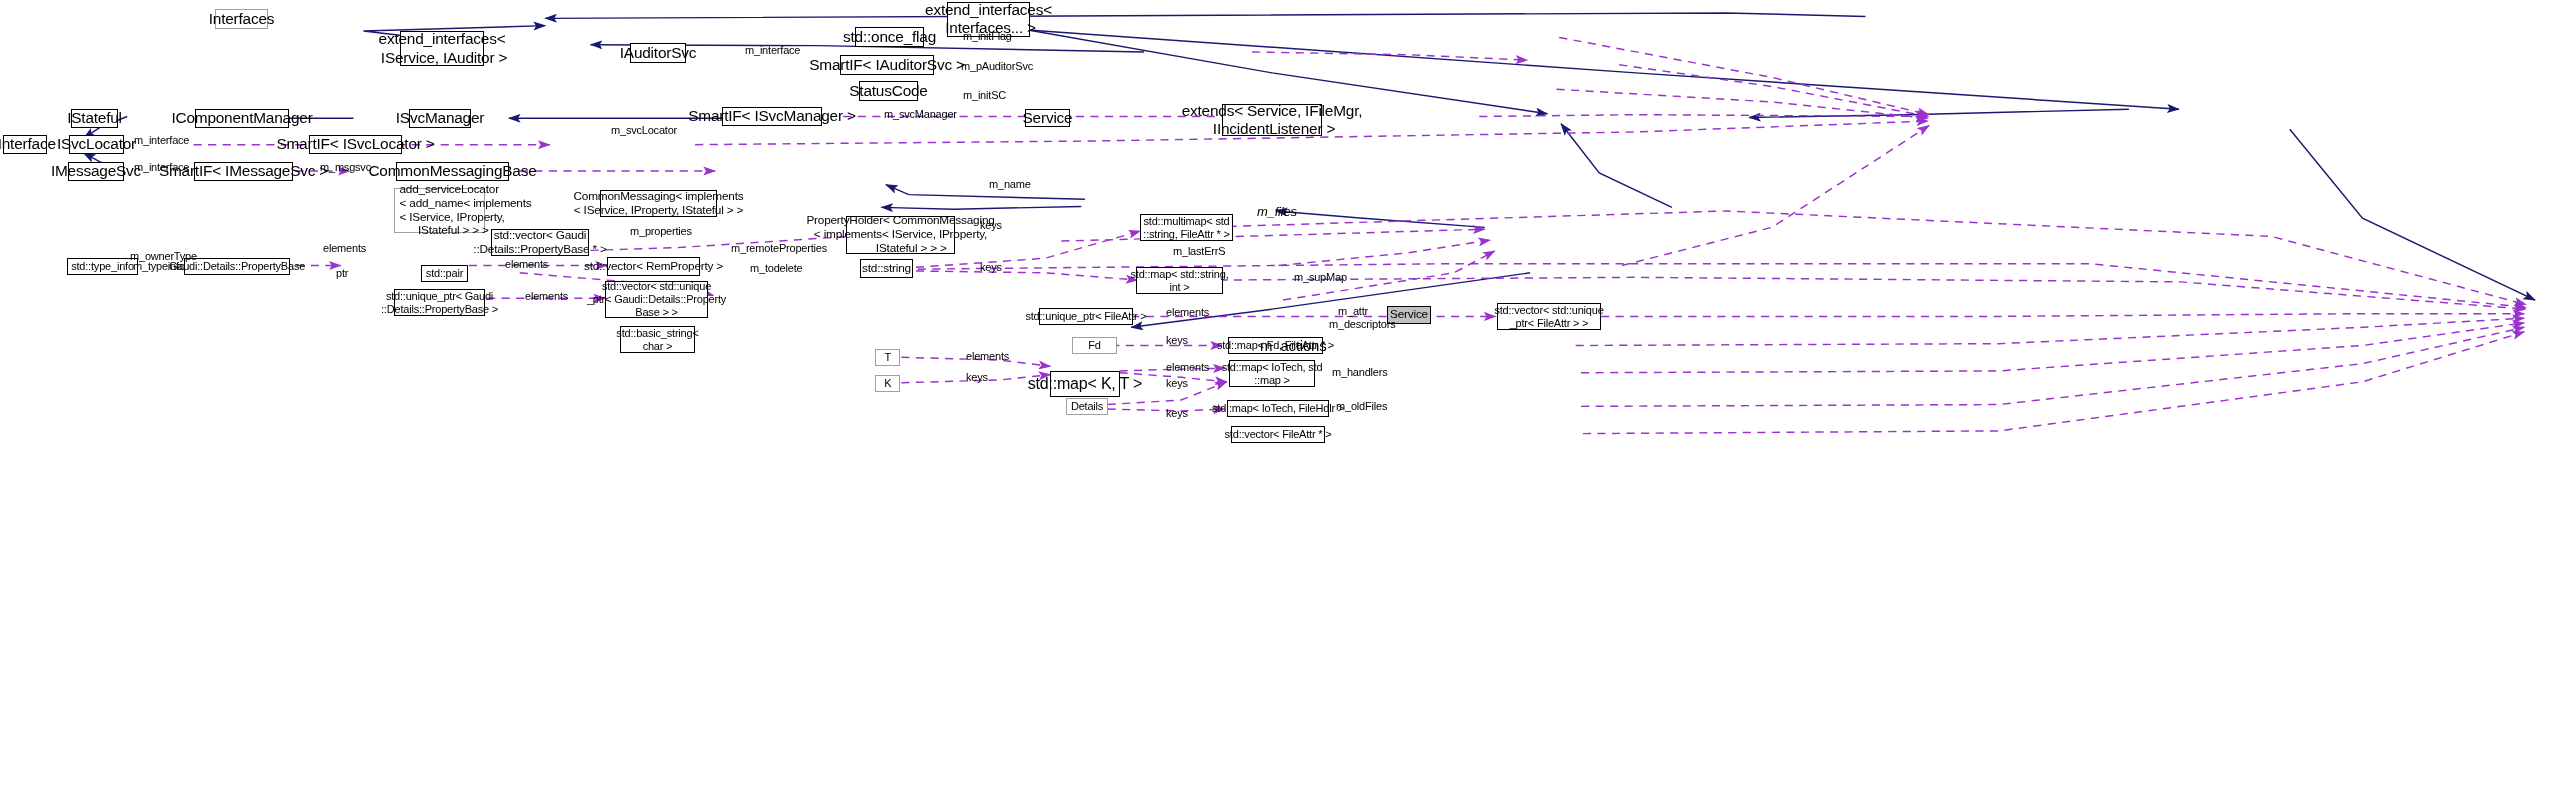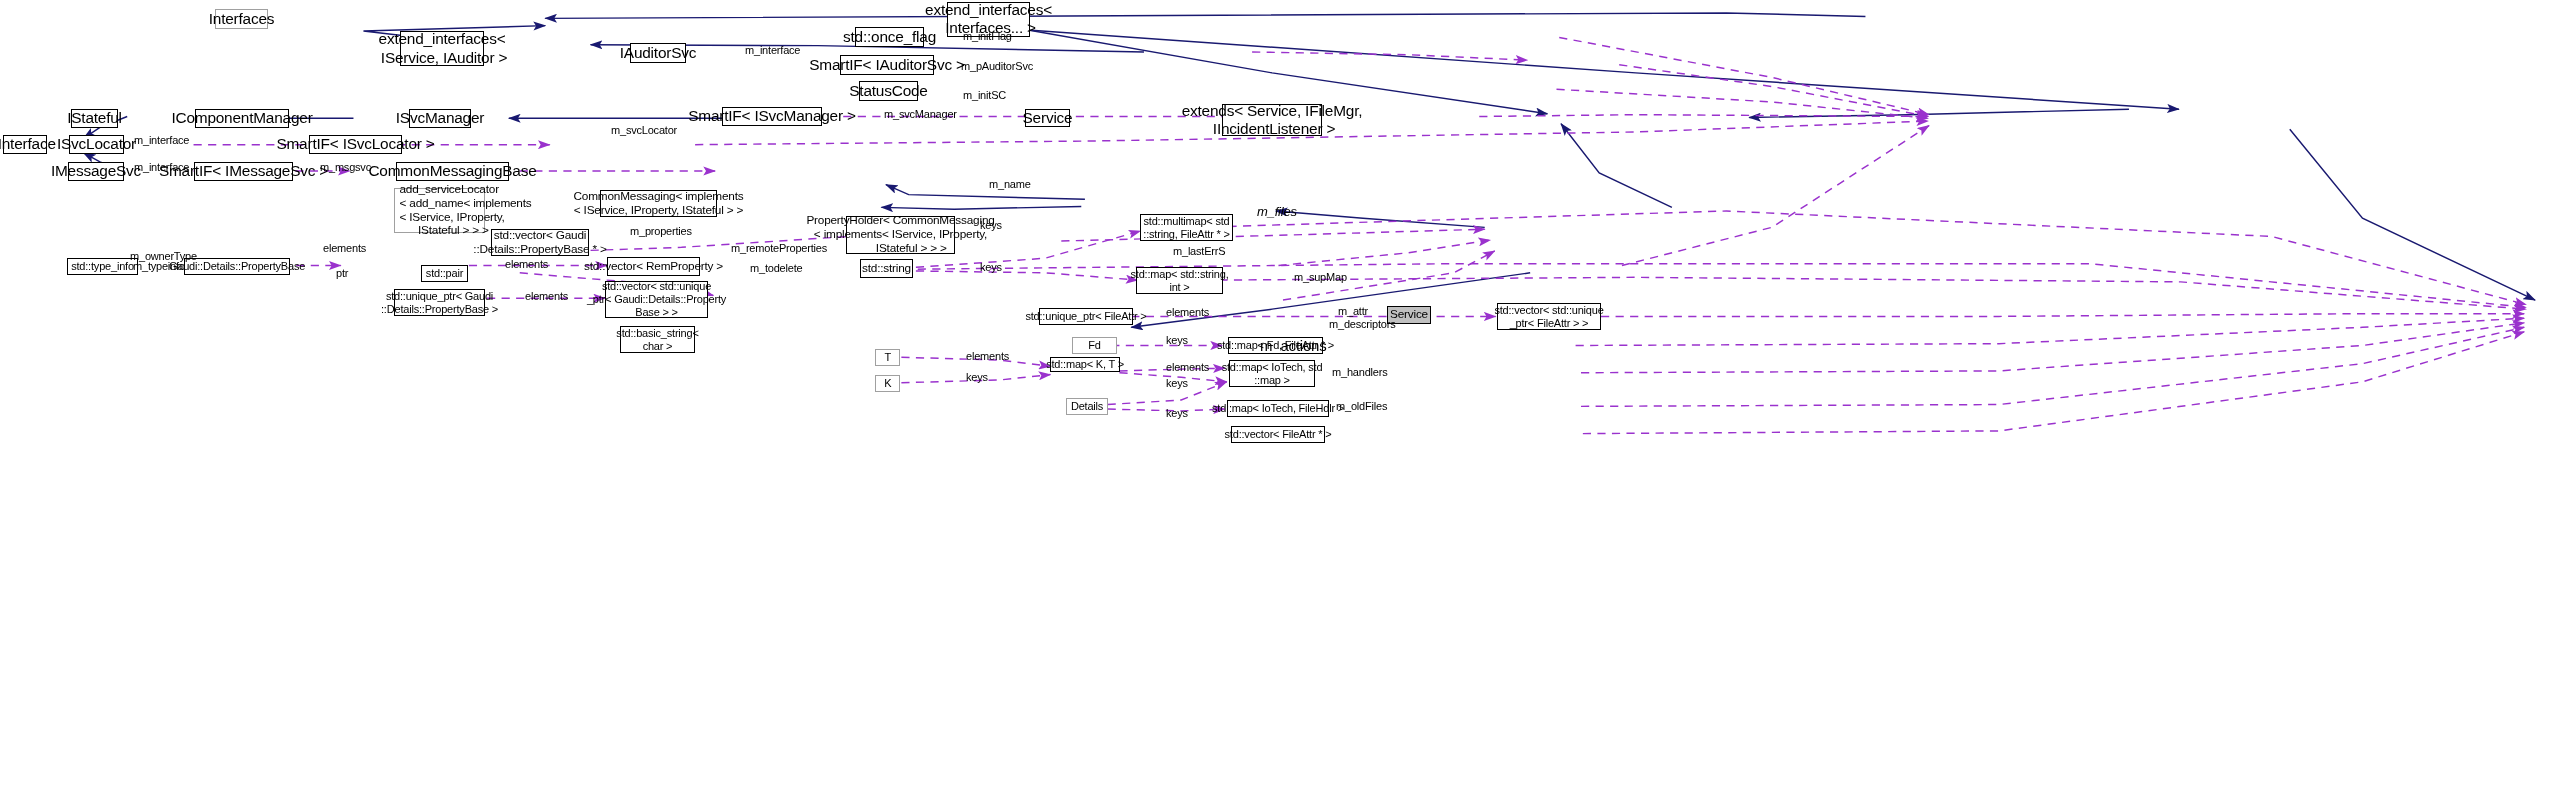--- a/index.html
+++ b/index.html
@@ -223,21 +223,21 @@
 ::string, FileAttr * &gt;</div>
   <div class="node" style="left:1136px;top:267px;width:87px;height:27px;font-size:11px;">std::map&lt; std::string,
 int &gt;</div>
   <div class="node" style="left:1497px;top:303px;width:104px;height:27px;font-size:11px;">std::vector&lt; std::unique
 _ptr&lt; FileAttr &gt; &gt;</div>
   <div class="node" style="left:1039px;top:308px;width:94px;height:17.3px;font-size:11px;">std::unique_ptr&lt; FileAttr &gt;</div>
   <div class="node" style="left:1228px;top:337px;width:95px;height:17.3px;font-size:11px;">std::map&lt; Fd, FileAttr * &gt;</div>
   <div class="node grey" style="left:1072px;top:337px;width:45px;height:17.3px;font-size:11px;">Fd</div>
   <div class="node grey" style="left:875px;top:349px;width:25.4px;height:17.3px;font-size:11px;">T</div>
   <div class="node grey" style="left:875px;top:375px;width:25.4px;height:17.3px;font-size:11px;">K</div>
-  <div class="node" style="left:1050px;top:357px;width:70px;height:15px;font-size:11px;">std::map&lt; K, T &gt;</div>
+  <div class="node" style="left:1050px;top:371px;width:70px;height:26px;font-size:16px;">std::map&lt; K, T &gt;</div>
   <div class="node" style="left:1229px;top:360px;width:86px;height:27px;font-size:11px;">std::map&lt; IoTech, std
 ::map &gt;</div>
   <div class="node grey" style="left:1066px;top:398px;width:42px;height:17.3px;font-size:11px;">Details</div>
   <div class="node" style="left:1227px;top:400px;width:102px;height:17.3px;font-size:11px;">std::map&lt; IoTech, FileHdlr &gt;</div>
   <div class="node" style="left:1231px;top:426px;width:94px;height:17.3px;font-size:11px;">std::vector&lt; FileAttr * &gt;</div>
 
   <div class="node filled" style="left:1387px;top:306px;width:44px;height:18px;font-size:11.8px;">Service</div>
 
   <div class="elabel" style="left:745px;top:44px;font-size:11px;">m_interface</div>
   <div class="elabel" style="left:134px;top:134px;font-size:11px;">m_interface</div>

